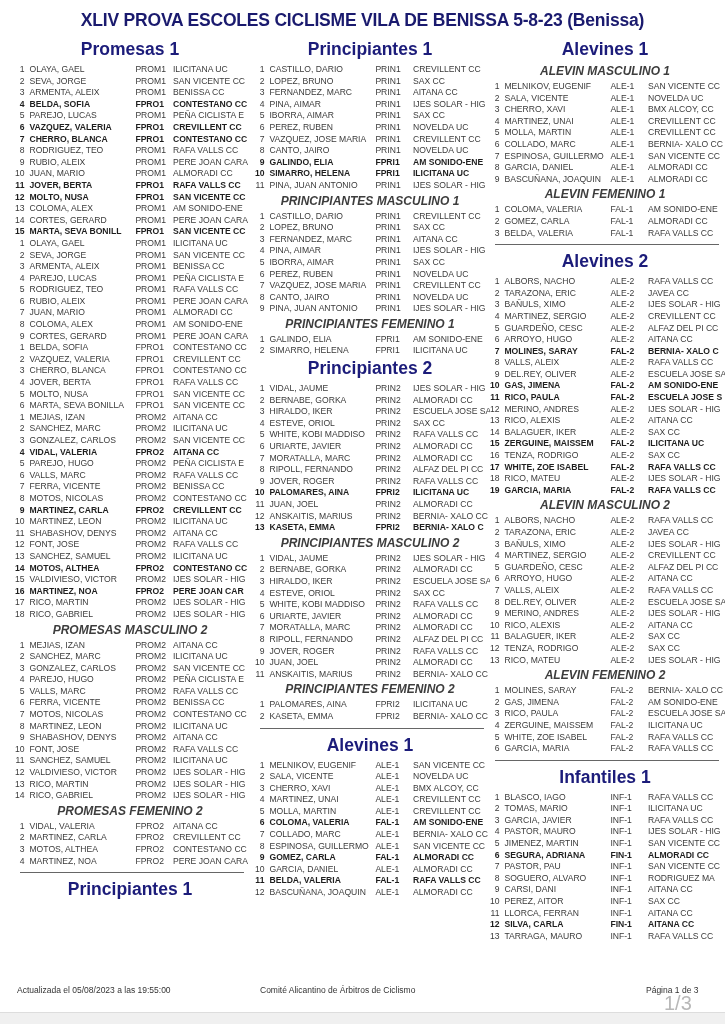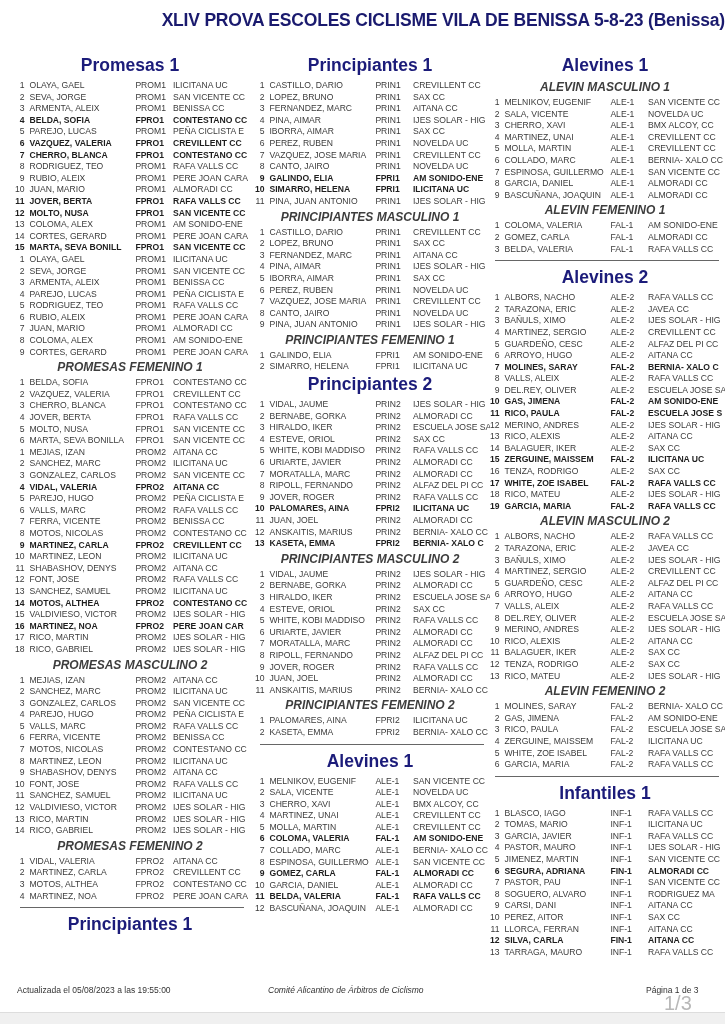--- a/index.html
+++ b/index.html
@@ -1,18 +1,18 @@
 <!DOCTYPE html>
 <html><head>
 <meta charset="utf-8">
 <style>
   html, body { margin:0; padding:0; }
   body { width:725px; height:1024px; background:#ffffff; position:relative; overflow:hidden; font-family:"Liberation Sans", sans-serif; color:#3a3a3a; }
-  .title { position:absolute; top:10px; left:0; width:725px; text-align:right; font-size:17.5px; font-weight:bold; color:#1a1a6e; letter-spacing:-0.2px; }
-  .col { position:absolute; top:54px; }
+  .title { position:absolute; top:10px; left:0; width:725px; text-align:center; font-size:17.5px; font-weight:bold; color:#1a1a6e; letter-spacing:-0.2px; }
+  .col { position:absolute; top:38px; }
   .cat { text-align:center; font-size:17.5px; font-weight:bold; color:#1c1c7a; margin:0 0 4px 0; height:22px; line-height:22px; }
   .sub { text-align:center; font-size:12px; font-weight:bold; font-style:italic; color:#3d3d3d; margin:2px 0 2px 0; height:15px; line-height:15px; }
   .rows { margin:0; }
   .row { display:flex; font-size:8.6px; height:11.6px; line-height:11.6px; white-space:nowrap; }
   .row.b { font-weight:bold; color:#1e1e1e; }
   .pos { width:20px; text-align:right; padding-right:5px; box-sizing:border-box; }
   .name { width:110px; overflow:hidden; }
   .code { width:39px; }
   .club { width:80px; overflow:hidden; }
   .divider { border-top:1.5px solid #666; margin:5px 6px 5px 10px; }
@@ -168,21 +168,20 @@
         <span class="code">PROM1</span>
         <span class="club">AM SONIDO-ENE</span>
       </div>
       <div class="row">
         <span class="pos">9</span>
         <span class="name">CORTES, GERARD</span>
         <span class="code">PROM1</span>
         <span class="club">PERE JOAN CARA</span>
       </div>
     </div>
-    <div class="sub">PROMESAS FEMENINO 1</div>
     <div class="rows">
       <div class="row">
         <span class="pos">1</span>
         <span class="name">BELDA, SOFIA</span>
         <span class="code">FPRO1</span>
         <span class="club">CONTESTANO CC</span>
       </div>
       <div class="row">
         <span class="pos">2</span>
         <span class="name">VAZQUEZ, VALERIA</span>
@@ -1223,16 +1222,16 @@
       <div class="row">
         <span class="pos">13</span>
         <span class="name">TARRAGA, MAURO</span>
         <span class="code">INF-1</span>
         <span class="club">RAFA VALLS CC</span>
       </div>
     </div>
   </div>
 
 <div class="footer" style="left:17px;">Actualizada el 05/08/2023 a las 19:55:00</div>
-<div class="footer" style="left:268px;font-style:italic;">Comité Alicantino de Árbitros de Ciclismo</div>
+<div class="footer" style="left:260px;">Comité Alicantino de Árbitros de Ciclismo</div>
 <div class="footer" style="left:638px;padding-left:8px;">Página 1 de 3</div>
 <div class="pagenum">1/3</div>
 <div class="bottombar"></div>
 
 </body></html>

